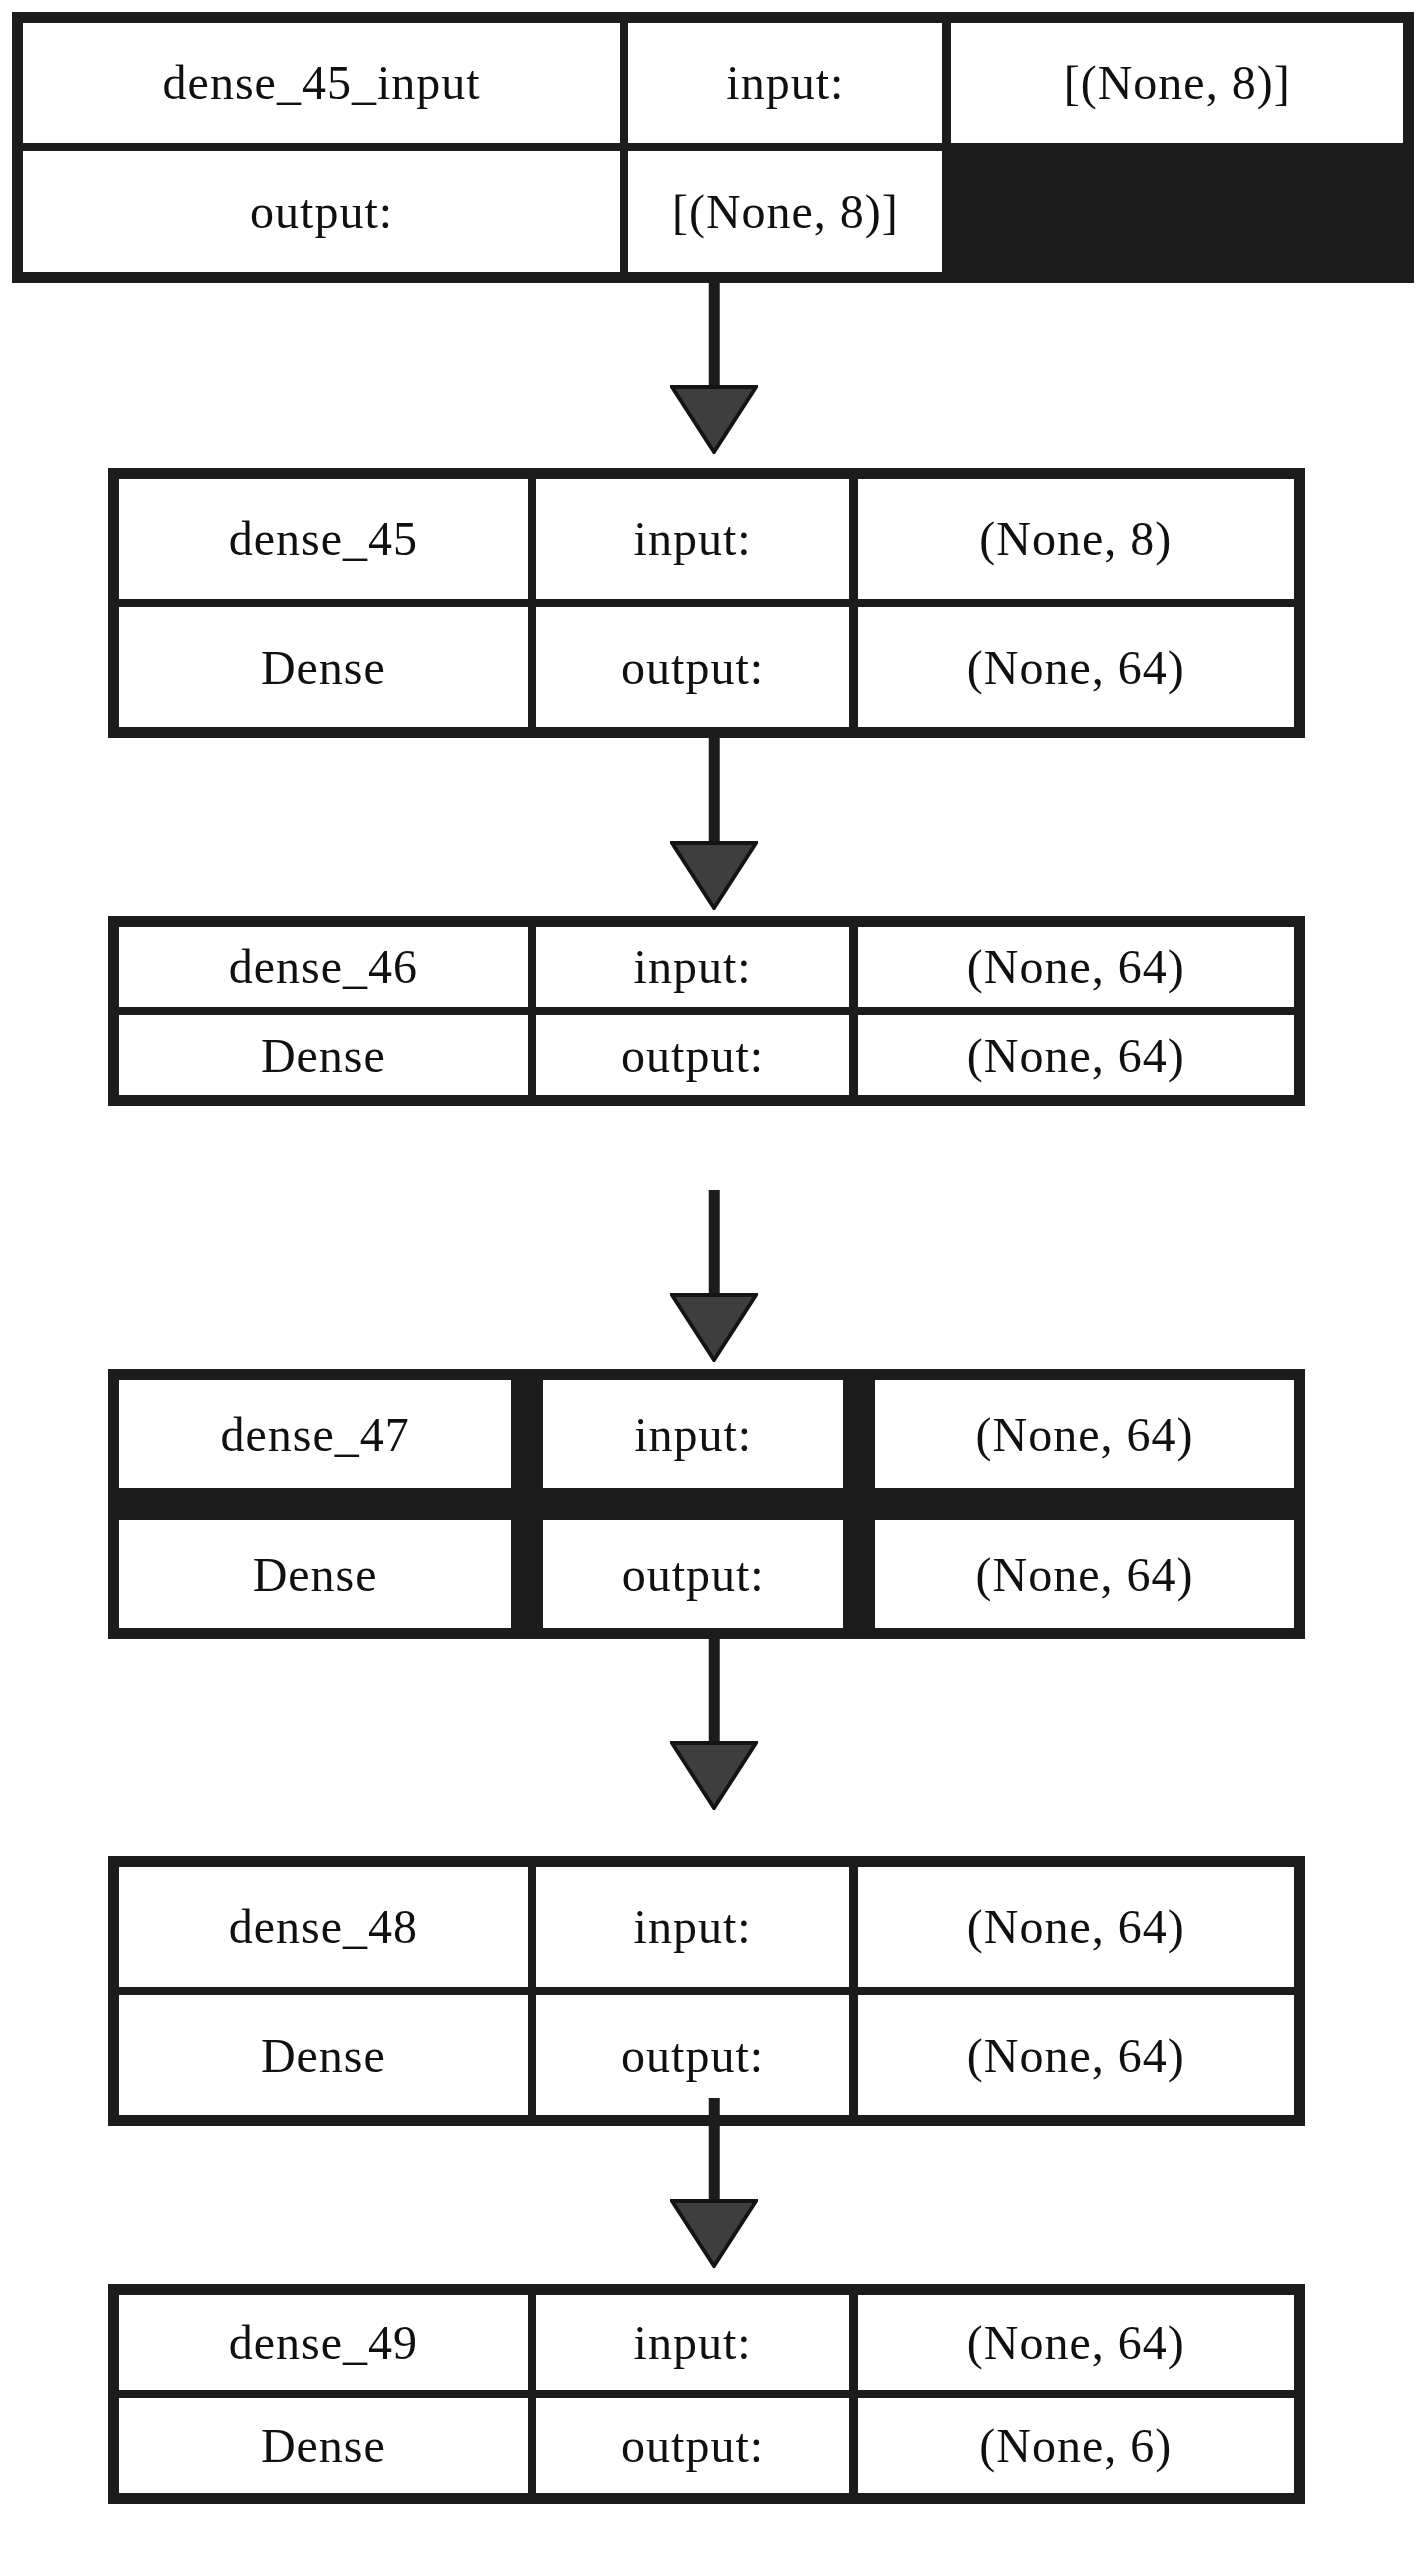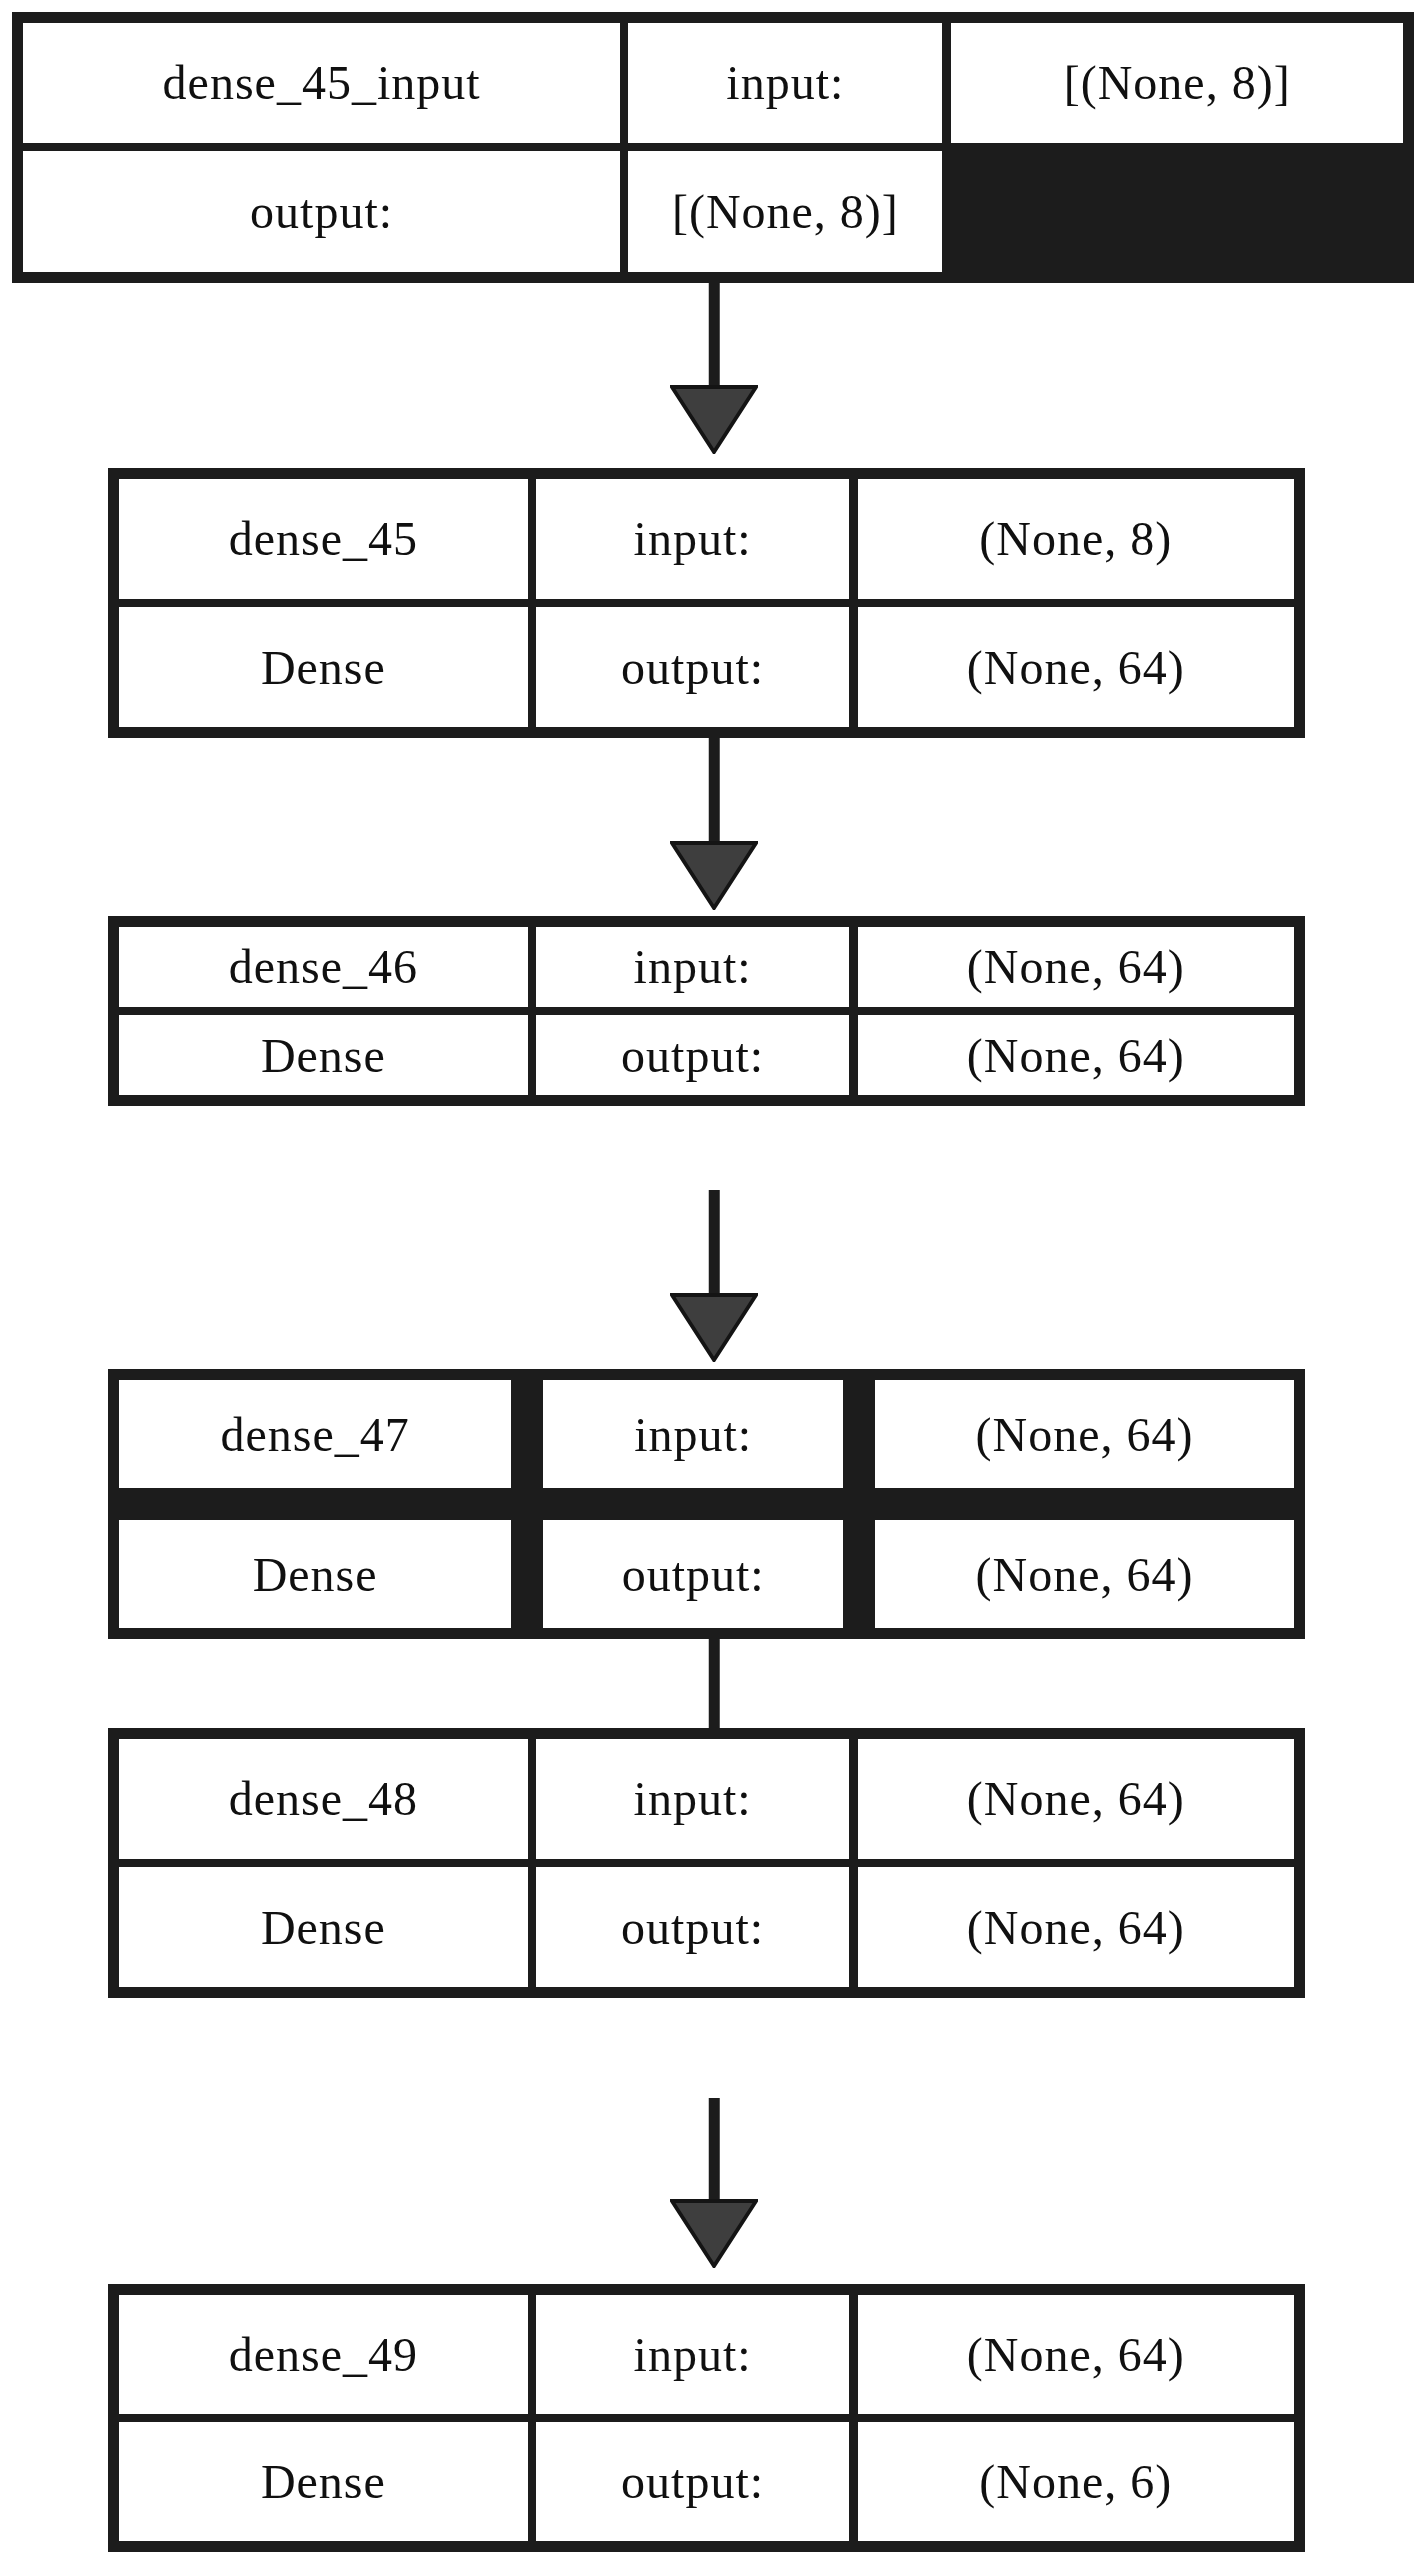--- a/index.html
+++ b/index.html
@@ -52,22 +52,22 @@
     position: absolute;
     left: 0;
     bottom: 0;
     display: block;
   }
   
   #node-0 { left: 12.4px;  top: 11.5px;   width: 1402px; height: 271px; }
   #node-1 { left: 108px; top: 468px;  width: 1197px; height: 270px; }
   #node-2 { left: 108px; top: 916px;  width: 1197px; height: 190px; }
   #node-3 { left: 108px; top: 1369px; width: 1197px; height: 270px; gap: 32px; }
-  #node-4 { left: 108px; top: 1728px; width: 1197px; height: 270px; }
-  #node-5 { left: 108px; top: 2284px; width: 1197px; height: 268px; }
+  #node-4 { left: 108px; top: 1856px; width: 1197px; height: 270px; }
+  #node-5 { left: 108px; top: 2284px; width: 1197px; height: 220px; }
   #arrow-0 { left: 670px; top: 282px;  height: 172px; }
   #arrow-1 { left: 670px; top: 738px;  height: 172px; }
   #arrow-2 { left: 670px; top: 1190px; height: 172px; }
   #arrow-3 { left: 670px; top: 1638px; height: 172px; }
   #arrow-4 { left: 670px; top: 2098px; height: 170px; }
 </style>
 </head>
 <body>
 
 <div class="node wide" id="node-0">

